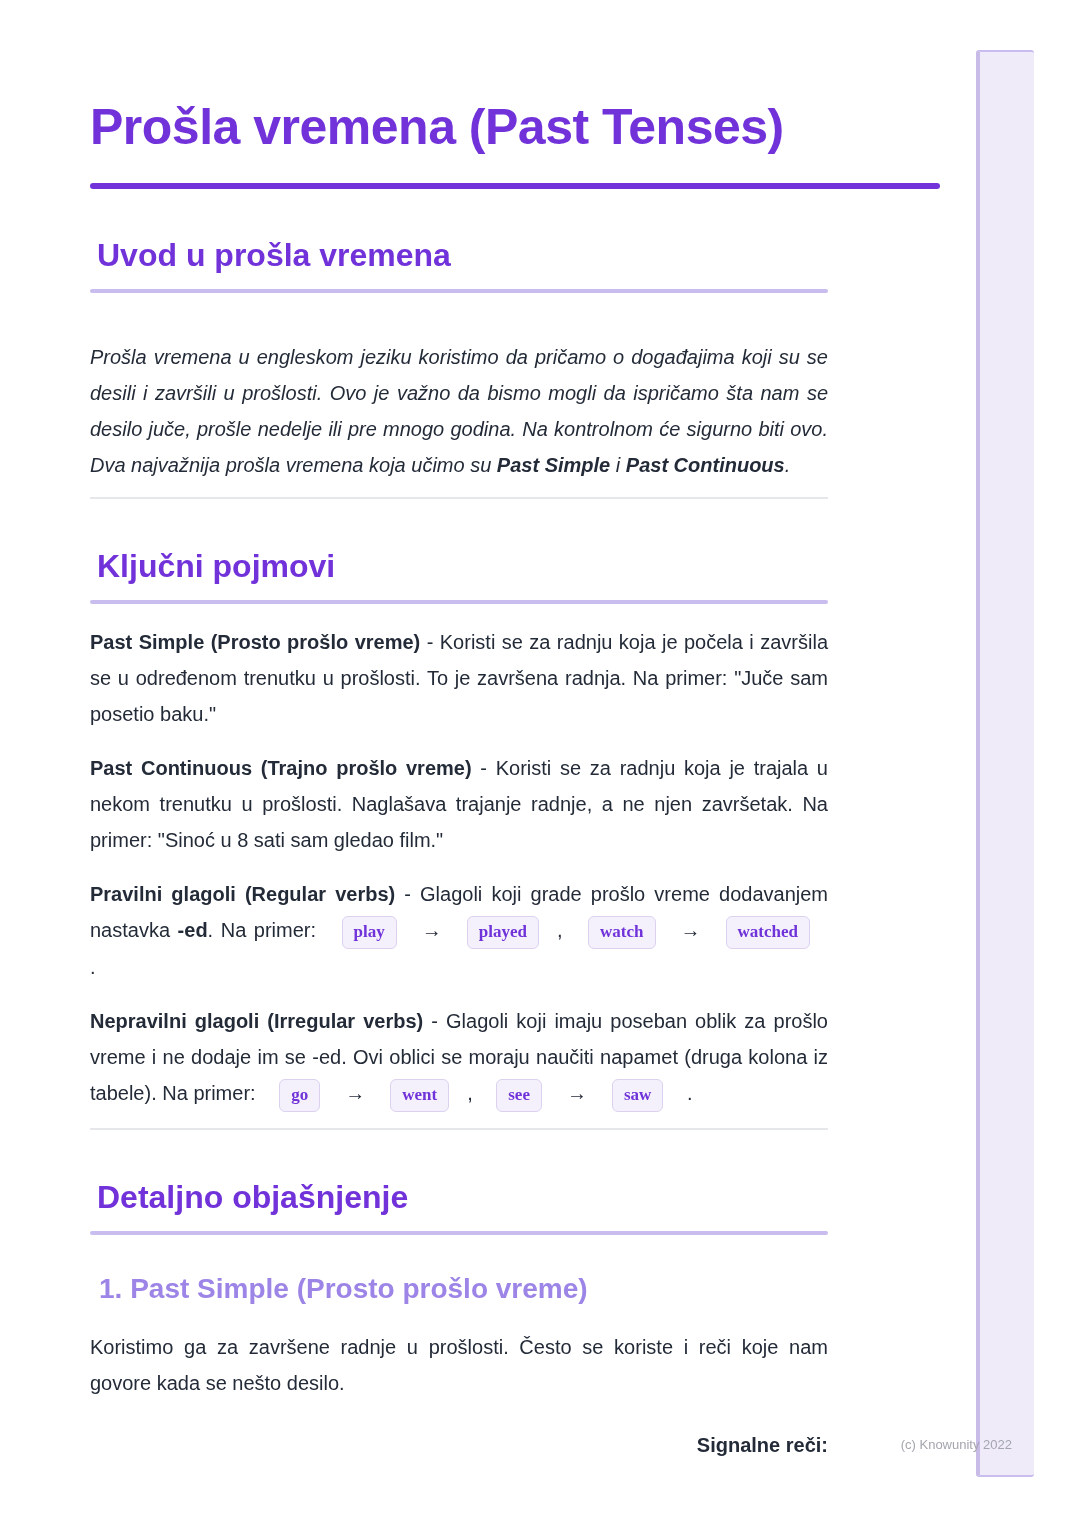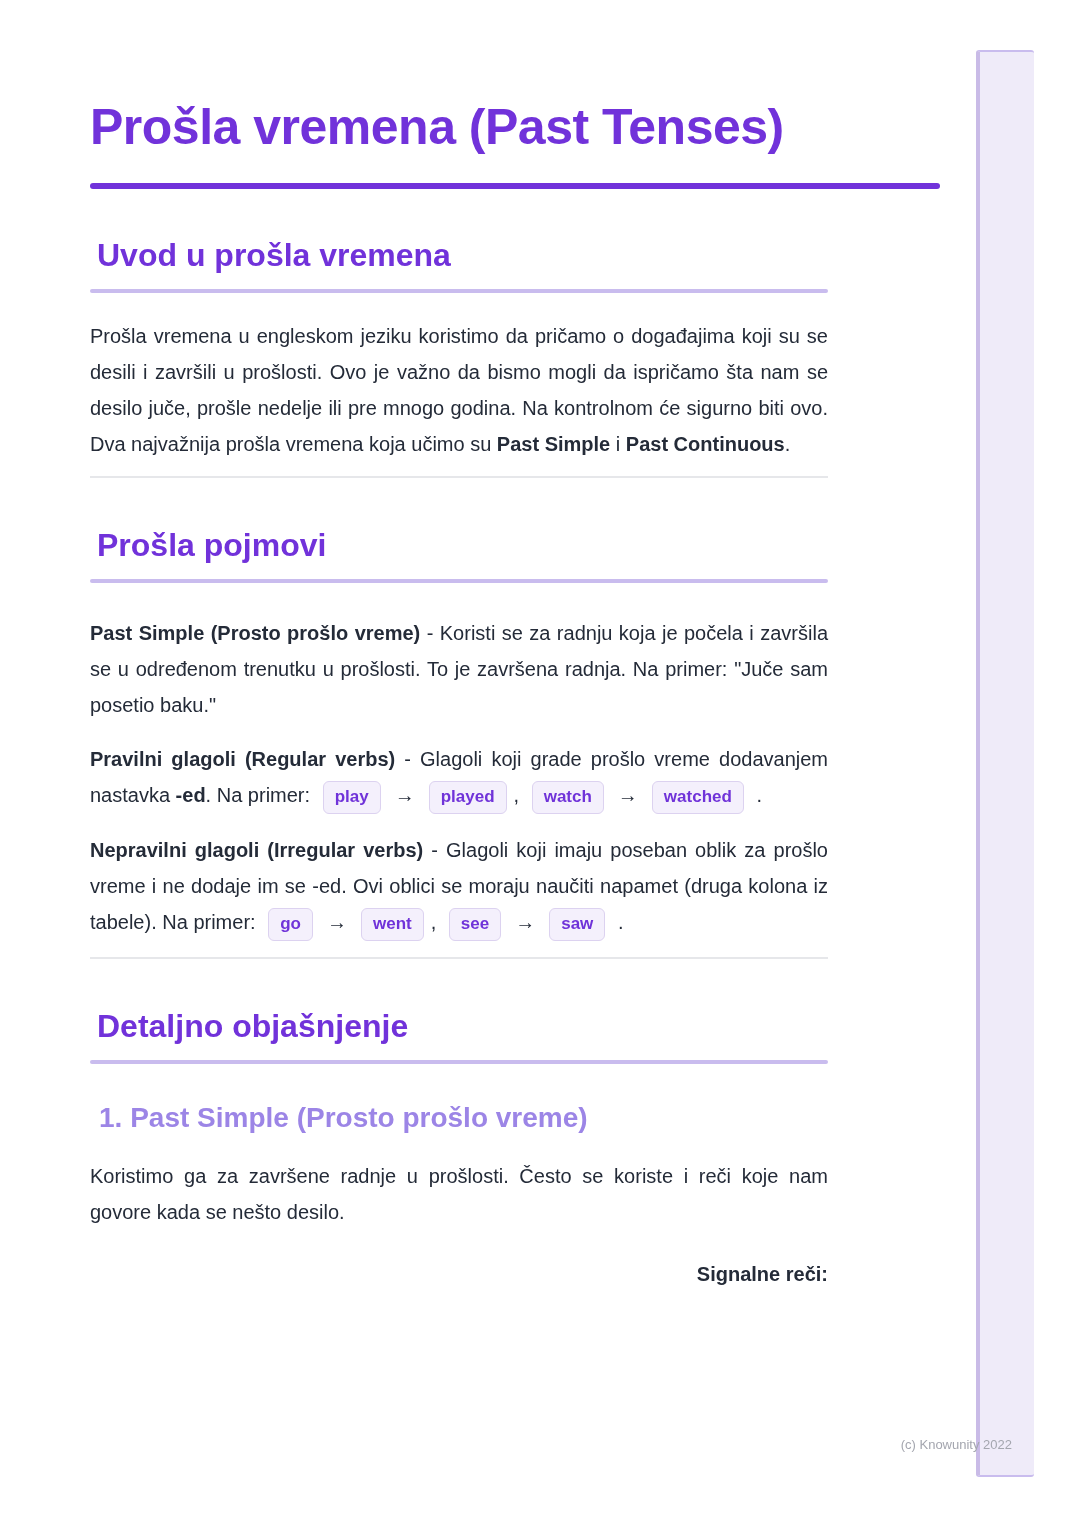--- a/index.html
+++ b/index.html
@@ -50,50 +50,50 @@
     margin-top:15px;height:4px;width:738px;
     background:var(--rule-light);border-radius:2px;
   }
   p.body-text{
     margin:0;margin-top:18px;
     width:738px;
     font-size:20px;line-height:36px;
     text-align:justify;
     color:var(--text);
   }
-  p.first-para{margin-top:25px;}
-  p.kt-first{margin-top:32px;}
+  p.first-para{margin-top:46px;font-style:italic;}
+  p.kt-first{margin-top:20px;}
   hr.divider{
     border:none;margin:0;margin-top:14px;
     width:738px;height:0;
     border-top:2px solid var(--divider);
   }
   hr.divider-2{margin-top:16px;}
   h3.subsection-heading{
     margin:9px;margin-top:37px;
     font-size:28px;line-height:34px;font-weight:700;
     color:var(--accent-light);
   }
   p.sub-para{margin-top:23px;}
   p.signal{margin-top:26px;font-weight:700;text-align:right;}
   .run-bold{font-weight:700;}
   .run-arrow{
     font-weight:400;padding:0 7px;color:var(--text);
     font-size:20px;
   }
   .run-code{
     display:inline-block;
-    font-family:Liberation Sans, sans-serif;
+    font-family:Liberation Serif, serif;
     font-weight:700;font-size:17px;line-height:22px;
     color:var(--chip-text);
     background:var(--chip-bg);
     border:1.5px solid var(--chip-border);
     border-radius:6px;
     padding:4px 11px 5px;
-    margin:0 7px;
+    margin:0 18px;
     vertical-align:baseline;
     white-space:nowrap;
   }
   .page-edge{
     position:absolute;
     left:976px;top:50px;
     width:58px;height:1427px;
     background:var(--page-edge-fill);
     border-left:4px solid var(--page-edge-border);
     border-top:2px solid var(--rule-light);
@@ -122,23 +122,24 @@
 
     <section>
       <h2 class="section-heading">Uvod u prošla vremena</h2>
       <div class="heading-rule"></div>
       <p class="body-text first-para"><span class="run run-plain">Prošla vremena u engleskom jeziku koristimo da pričamo o događajima koji su se desili i završili u prošlosti. Ovo je važno da bismo mogli da ispričamo šta nam se desilo juče, prošle nedelje ili pre mnogo godina. Na kontrolnom će sigurno biti ovo. Dva najvažnija prošla vremena koja učimo su </span><span class="run run-bold">Past Simple</span><span class="run run-plain"> i </span><span class="run run-bold">Past Continuous</span><span class="run run-plain">.</span></p>
     </section>
 
     <hr class="divider">
 
     <section>
-      <h2 class="section-heading mt-lg">Prošla pojmovi</h2>
+      <h2 class="section-heading mt-lg">Ključni pojmovi</h2>
       <div class="heading-rule"></div>
       <p class="body-text kt-first"><span class="run run-bold">Past Simple (Prosto prošlo vreme)</span><span class="run run-plain"> - Koristi se za radnju koja je počela i završila se u određenom trenutku u prošlosti. To je završena radnja. Na primer: "Juče sam posetio baku."</span></p>
+      <p class="body-text"><span class="run run-bold">Past Continuous (Trajno prošlo vreme)</span><span class="run run-plain"> - Koristi se za radnju koja je trajala u nekom trenutku u prošlosti. Naglašava trajanje radnje, a ne njen završetak. Na primer: "Sinoć u 8 sati sam gledao film."</span></p>
       <p class="body-text"><span class="run run-bold">Pravilni glagoli (Regular verbs)</span><span class="run run-plain"> - Glagoli koji grade prošlo vreme dodavanjem nastavka </span><span class="run run-bold">-ed</span><span class="run run-plain">. Na primer: </span><span class="run run-code">play</span><span class="run run-arrow">→</span><span class="run run-code">played</span><span class="run run-plain">, </span><span class="run run-code">watch</span><span class="run run-arrow">→</span><span class="run run-code">watched</span><span class="run run-plain"> .</span></p>
       <p class="body-text"><span class="run run-bold">Nepravilni glagoli (Irregular verbs)</span><span class="run run-plain"> - Glagoli koji imaju poseban oblik za prošlo vreme i ne dodaje im se -ed. Ovi oblici se moraju naučiti napamet (druga kolona iz tabele). Na primer: </span><span class="run run-code">go</span><span class="run run-arrow">→</span><span class="run run-code">went</span><span class="run run-plain">, </span><span class="run run-code">see</span><span class="run run-arrow">→</span><span class="run run-code">saw</span><span class="run run-plain"> .</span></p>
     </section>
 
     <hr class="divider divider-2">
 
     <section>
       <h2 class="section-heading mt-lg">Detaljno objašnjenje</h2>
       <div class="heading-rule"></div>
       <h3 class="subsection-heading">1. Past Simple (Prosto prošlo vreme)</h3>

